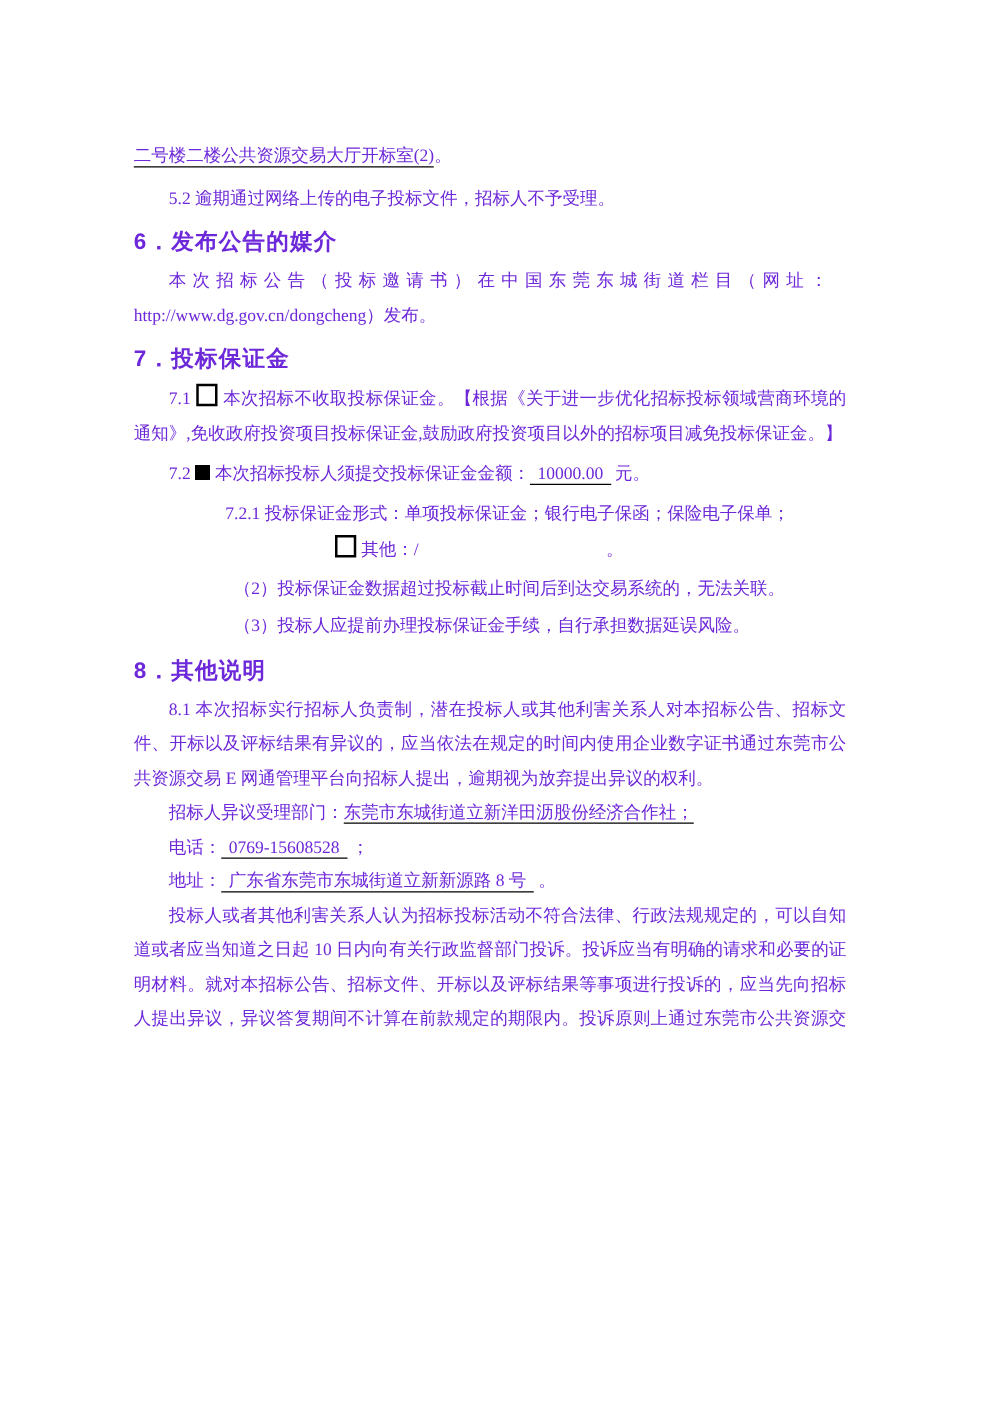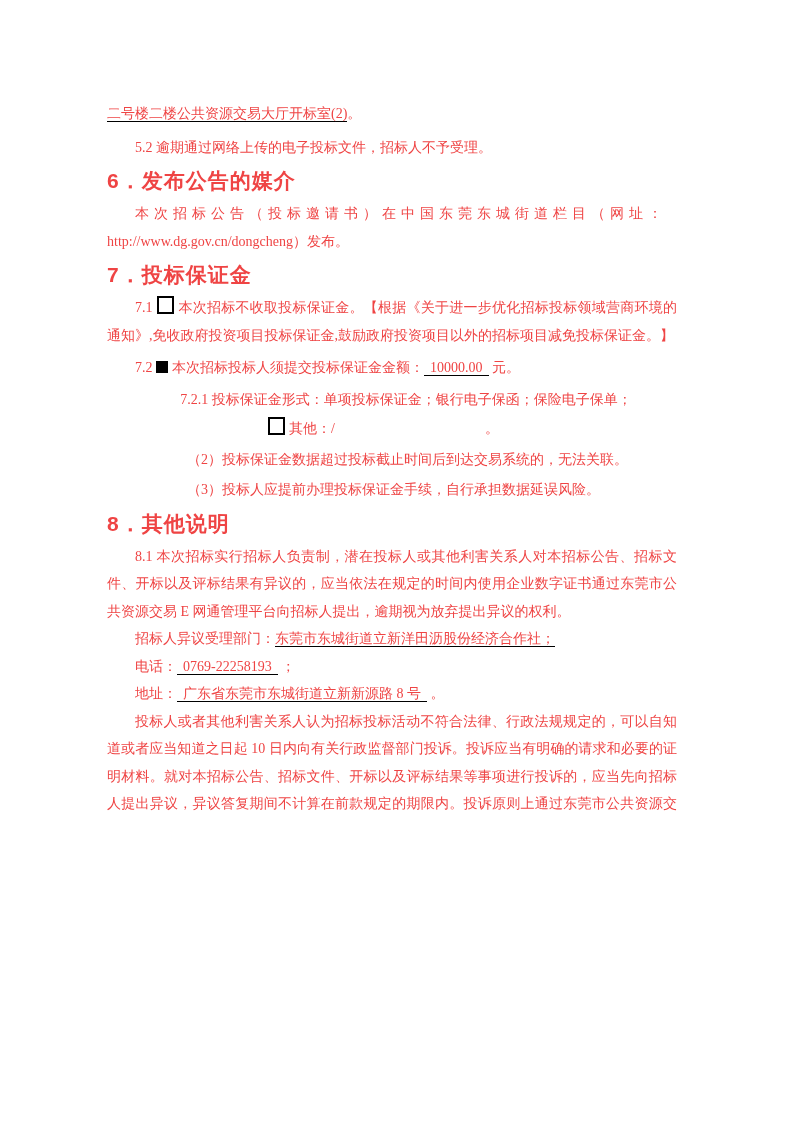--- a/index.html
+++ b/index.html
@@ -1,34 +1,34 @@
 <!DOCTYPE html>
 <html><head>
 <meta charset="utf-8">
 <style>
   html,body { margin:0; padding:0; background:#ffffff; }
   .page {
     position:relative;
     width:794px; height:817px;
-    margin:4px auto;
+    margin:16px auto;
     background:#ffffff;
-    color:#ef4444;
+    color:#6d28d9;
     font-family:"Liberation Serif", serif;
     font-size:14px;
     overflow:hidden;
   }
   .content {
     position:absolute;
     left:107px; top:96px;
     width:570px;
   }
   p { margin:0; line-height:27.5px; }
   h2 {
     font-family:"Liberation Sans", sans-serif;
-    font-size:21px; font-weight:bold;
+    font-size:18px; font-weight:bold;
     margin:7px 0 6px 0; line-height:26px;
     letter-spacing:1px;
   }
   .indent { text-indent:28px; }
   .just { text-align:justify; }
   .spread { letter-spacing:5px; }
   .item { padding-left:80px; margin-top:3px; }
   .other-row { padding-left:160px; margin-top:2px; }
   .u { border-bottom:1px solid #000; }
   .pad { padding:0 6px; }
@@ -84,21 +84,21 @@
 
     <p class="item">（2）投标保证金数据超过投标截止时间后到达交易系统的，无法关联。</p>
     <p class="item">（3）投标人应提前办理投标保证金手续，自行承担数据延误风险。</p>
 
     <h2>8．其他说明</h2>
 
     <p class="indent just">8.1 本次招标实行招标人负责制，潜在投标人或其他利害关系人对本招标公告、招标文件、开标以及评标结果有异议的，应当依法在规定的时间内使用企业数字证书通过东莞市公共资源交易 E 网通管理平台向招标人提出，逾期视为放弃提出异议的权利。</p>
 
     <p class="indent"><span>招标人异议受理部门：</span><span class="u"><span>东莞市东城街道立新洋田沥股份经济合作社</span><span>；</span></span></p>
 
-    <p class="indent"><span>电话：</span><span class="u pad">0769-22258193</span> <span>；</span></p>
+    <p class="indent"><span>电话：</span><span class="u pad">0769-15608528</span> <span>；</span></p>
 
     <p class="indent"><span>地址：</span><span class="u pad">广东省东莞市东城街道立新新源路 8 号</span> <span>。</span></p>
 
     <p class="indent just">投标人或者其他利害关系人认为招标投标活动不符合法律、行政法规规定的，可以自知道或者应当知道之日起 10 日内向有关行政监督部门投诉。投诉应当有明确的请求和必要的证明材料。就对本招标公告、招标文件、开标以及评标结果等事项进行投诉的，应当先向招标人提出异议，异议答复期间不计算在前款规定的期限内。投诉原则上通过东莞市公共资源交易 E 网通管理平台向监督部门提出。</p>
 
 
     <p class="indent"><span>联系电话：</span><span class="blank w-con">/</span><span>；</span></p>
 
     <p class="indent"><span>地址：</span><span class="blank w-adr">/</span><span>。</span></p>
 

